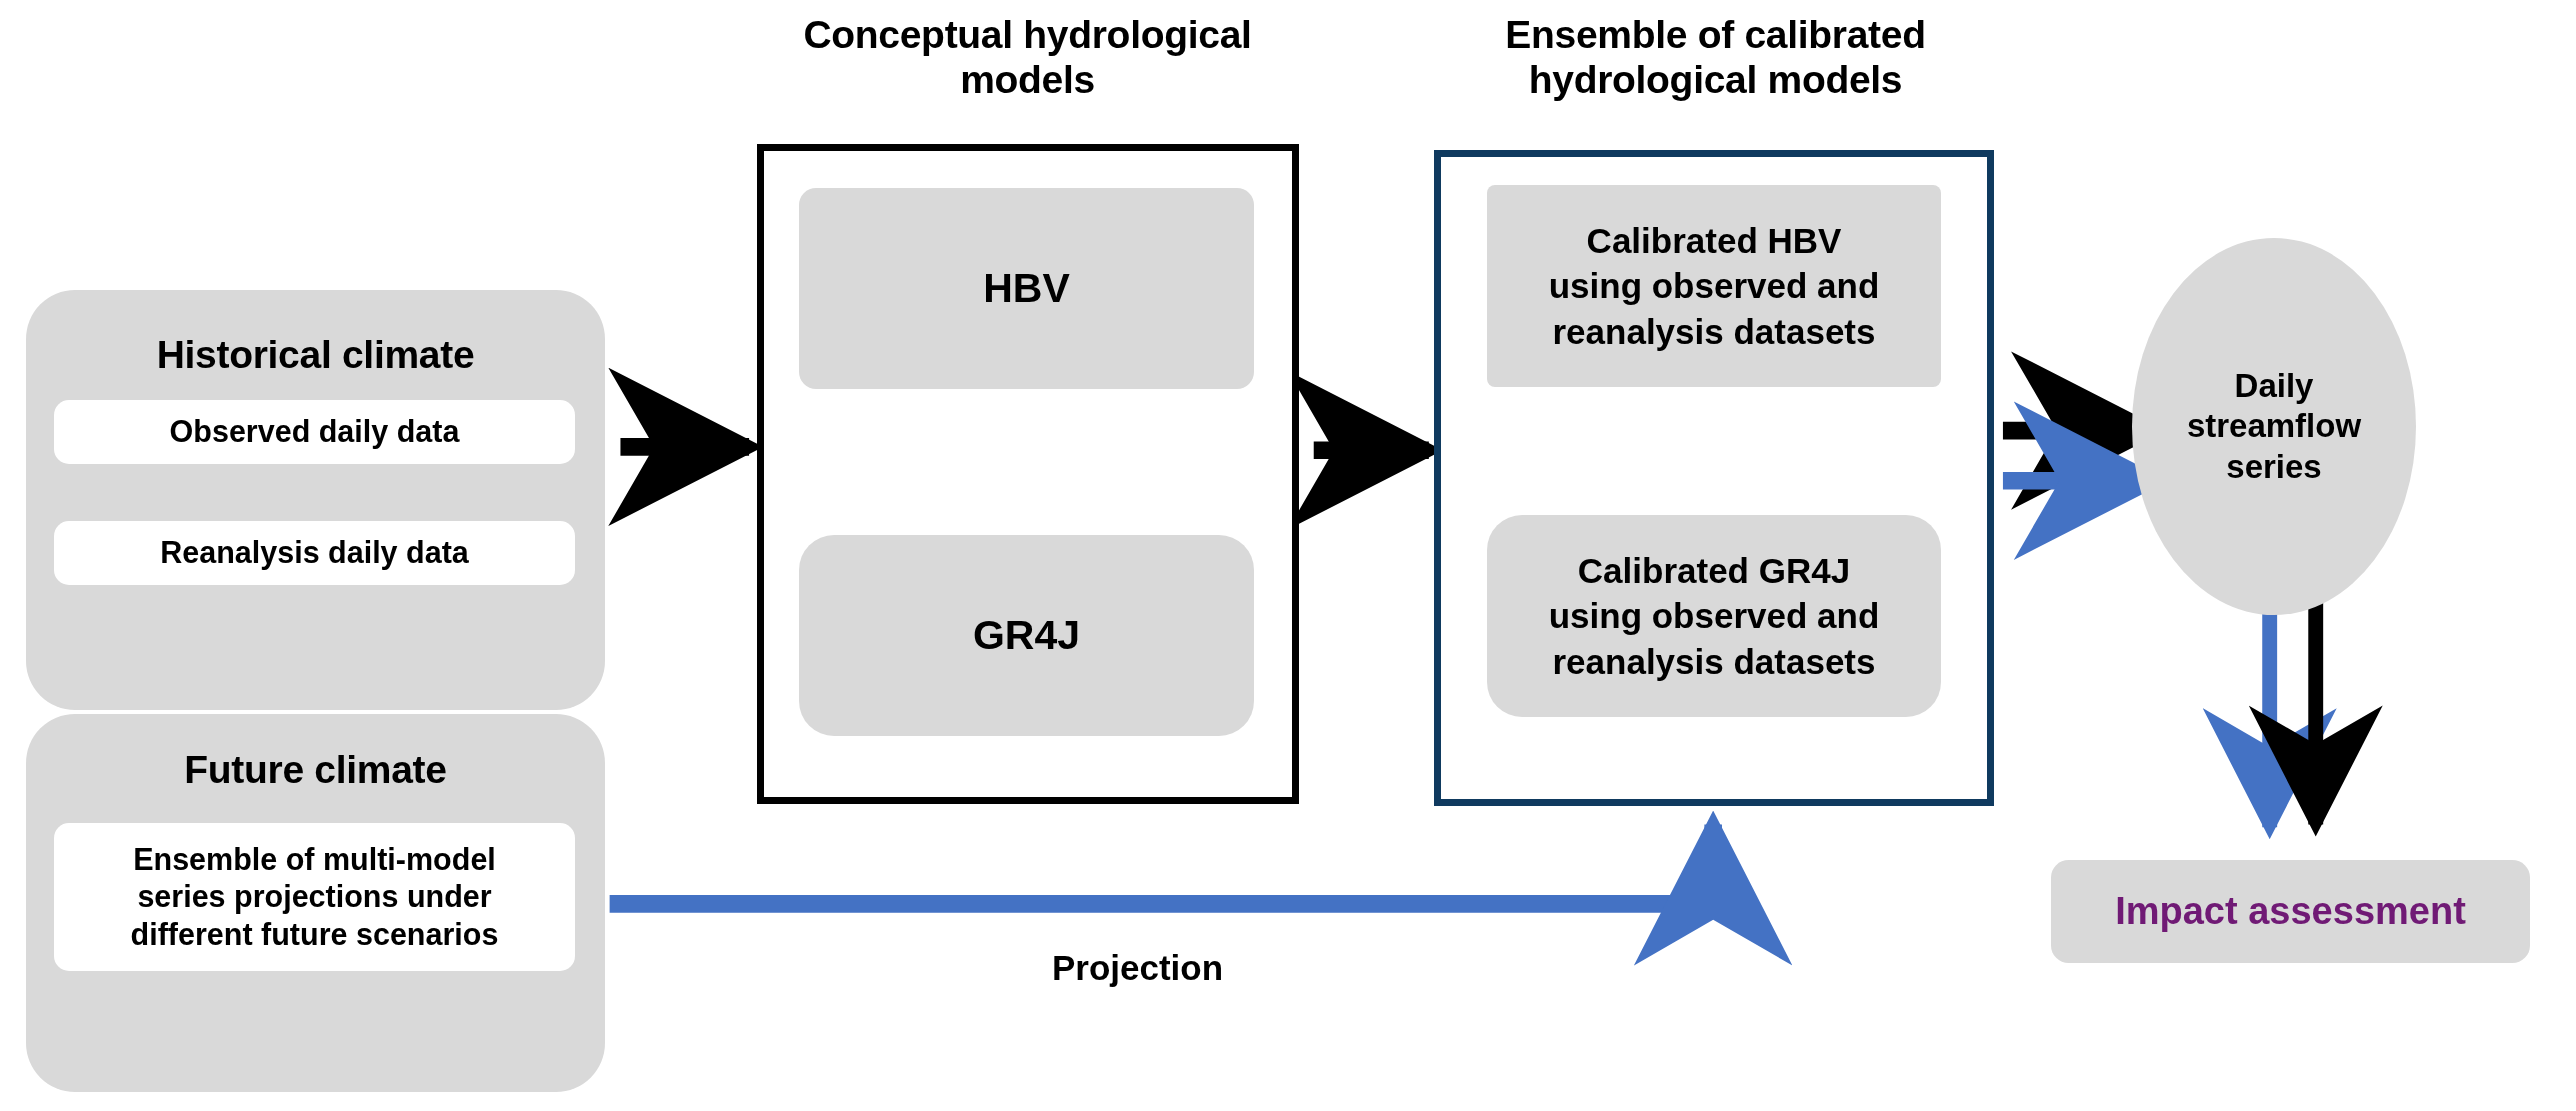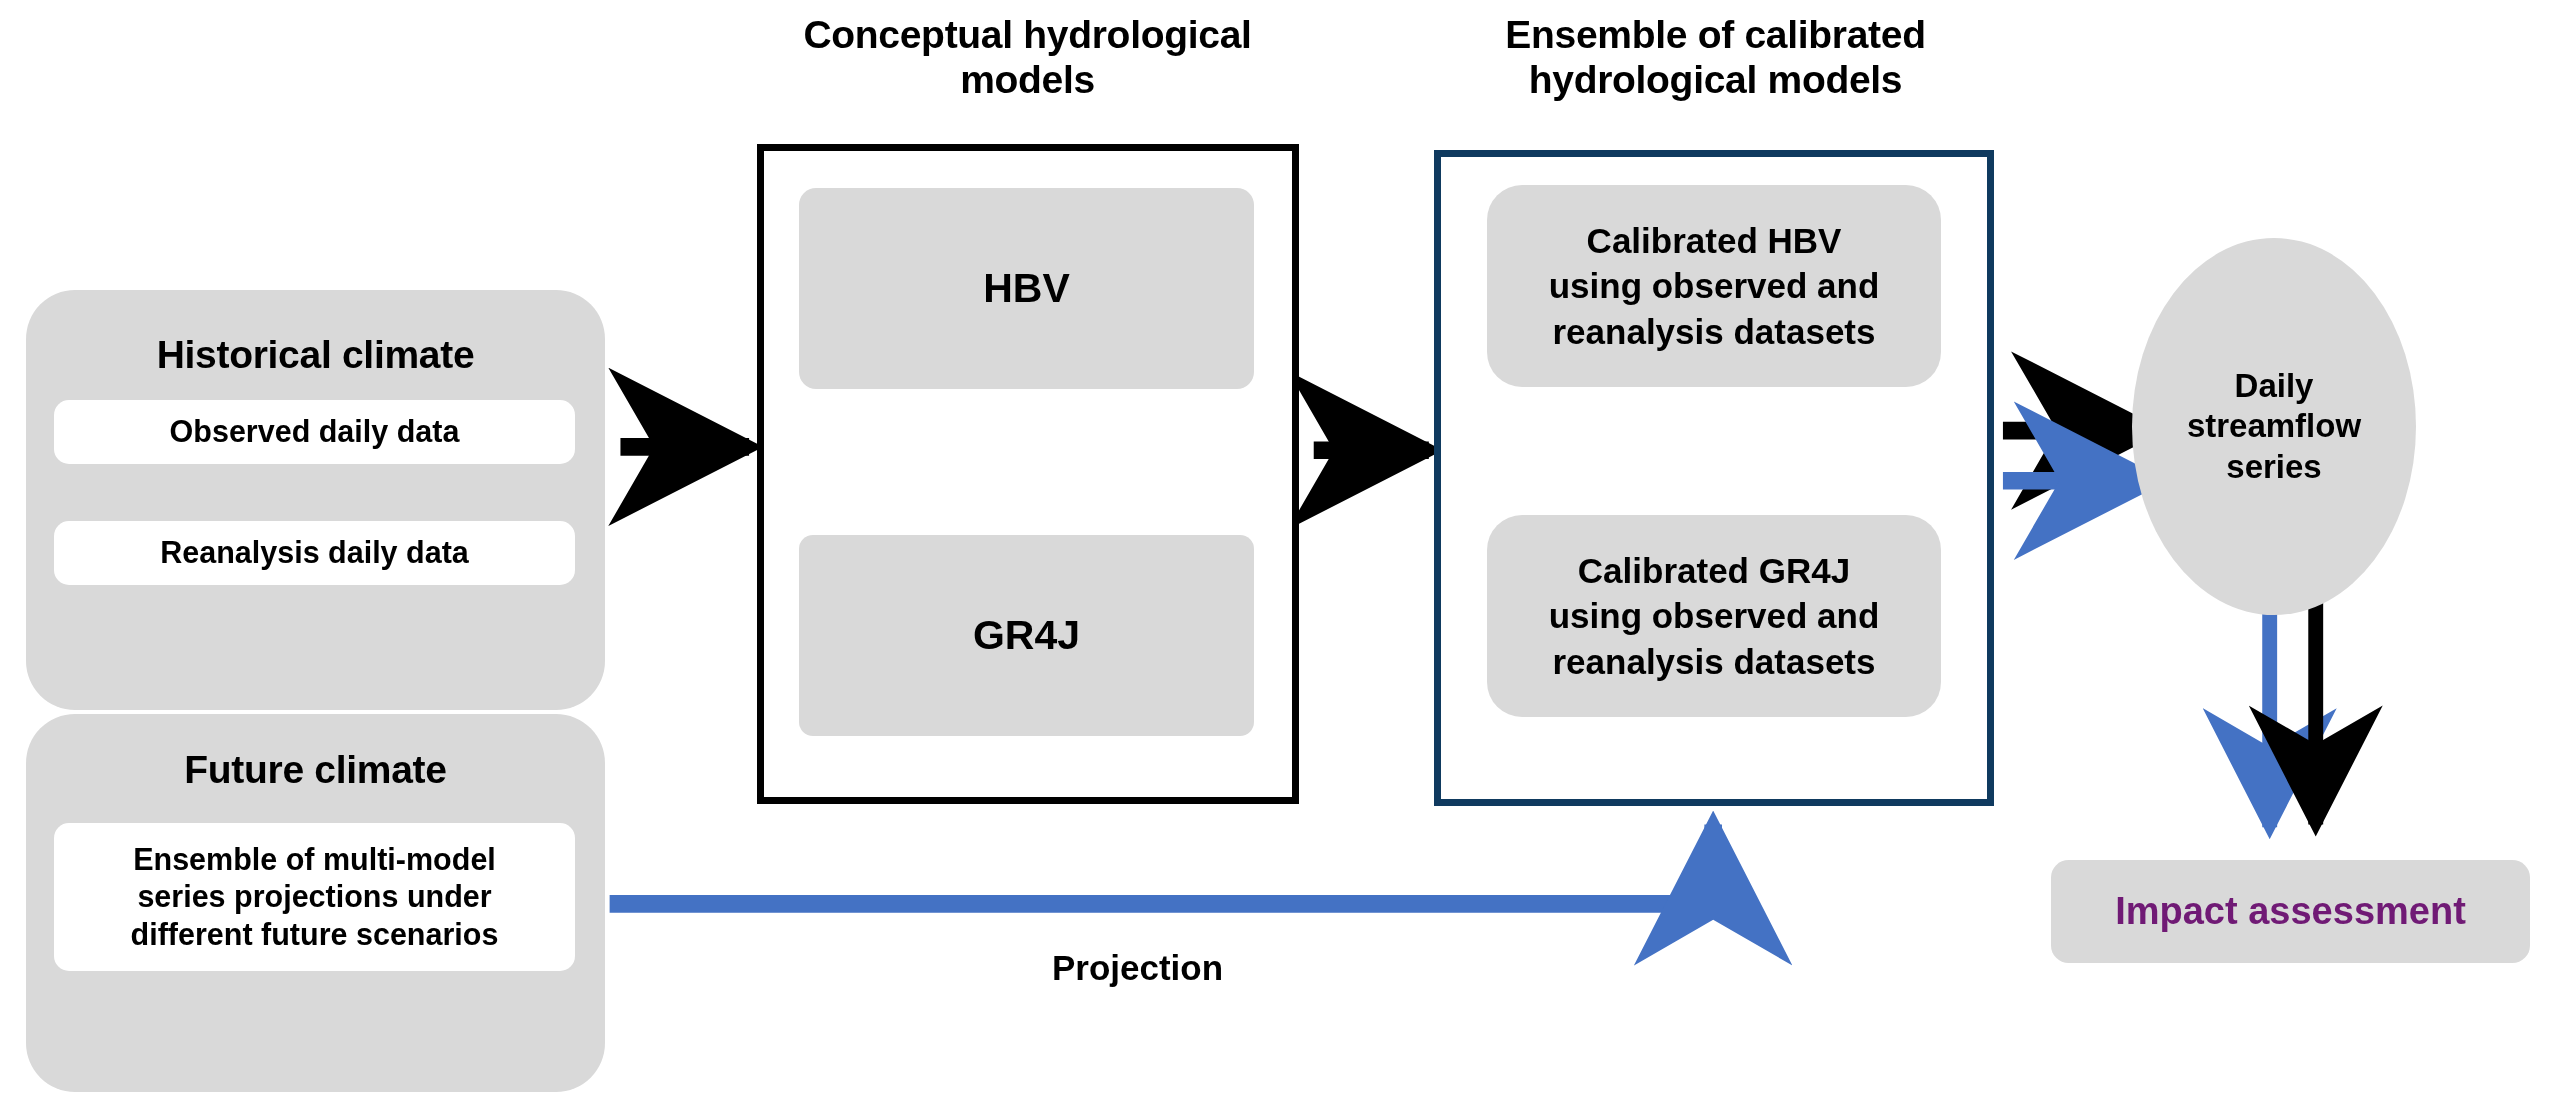--- a/index.html
+++ b/index.html
@@ -81,23 +81,23 @@
     background: #D9D9D9;
     border-radius: 35px;
     display: flex; align-items: center; justify-content: center;
     text-align: center;
     font-weight: bold;
     color: #000;
     white-space: pre-line;
     box-sizing: border-box;
   }
   .card-hbv  { left: 799px; top: 188px; width: 455px; height: 201px; font-size: 41px; border-radius: 17px; }
-  .card-gr4j { left: 799px; top: 535px; width: 455px; height: 201px; font-size: 41px; border-radius: 14px; }
-
-  .card-chbv  { left: 1487px; top: 185px; width: 454px; height: 202px; font-size: 35px; line-height: 1.30; padding: 0 9.5px; }
+  .card-gr4j { left: 799px; top: 535px; width: 455px; height: 201px; font-size: 41px; }
+
+  .card-chbv  { left: 1487px; top: 185px; width: 454px; height: 202px; font-size: 35px; line-height: 1.30; padding: 0 9.5px; border-radius: 8px; }
   .card-cgr4j { left: 1487px; top: 515px; width: 454px; height: 202px; font-size: 35px; line-height: 1.30; padding: 0 9.5px; }
 
   
   .col-heading {
     position: absolute;
     text-align: center;
     font-size: 39px;
     font-weight: bold;
     font-stretch: condensed;
     color: #000;

